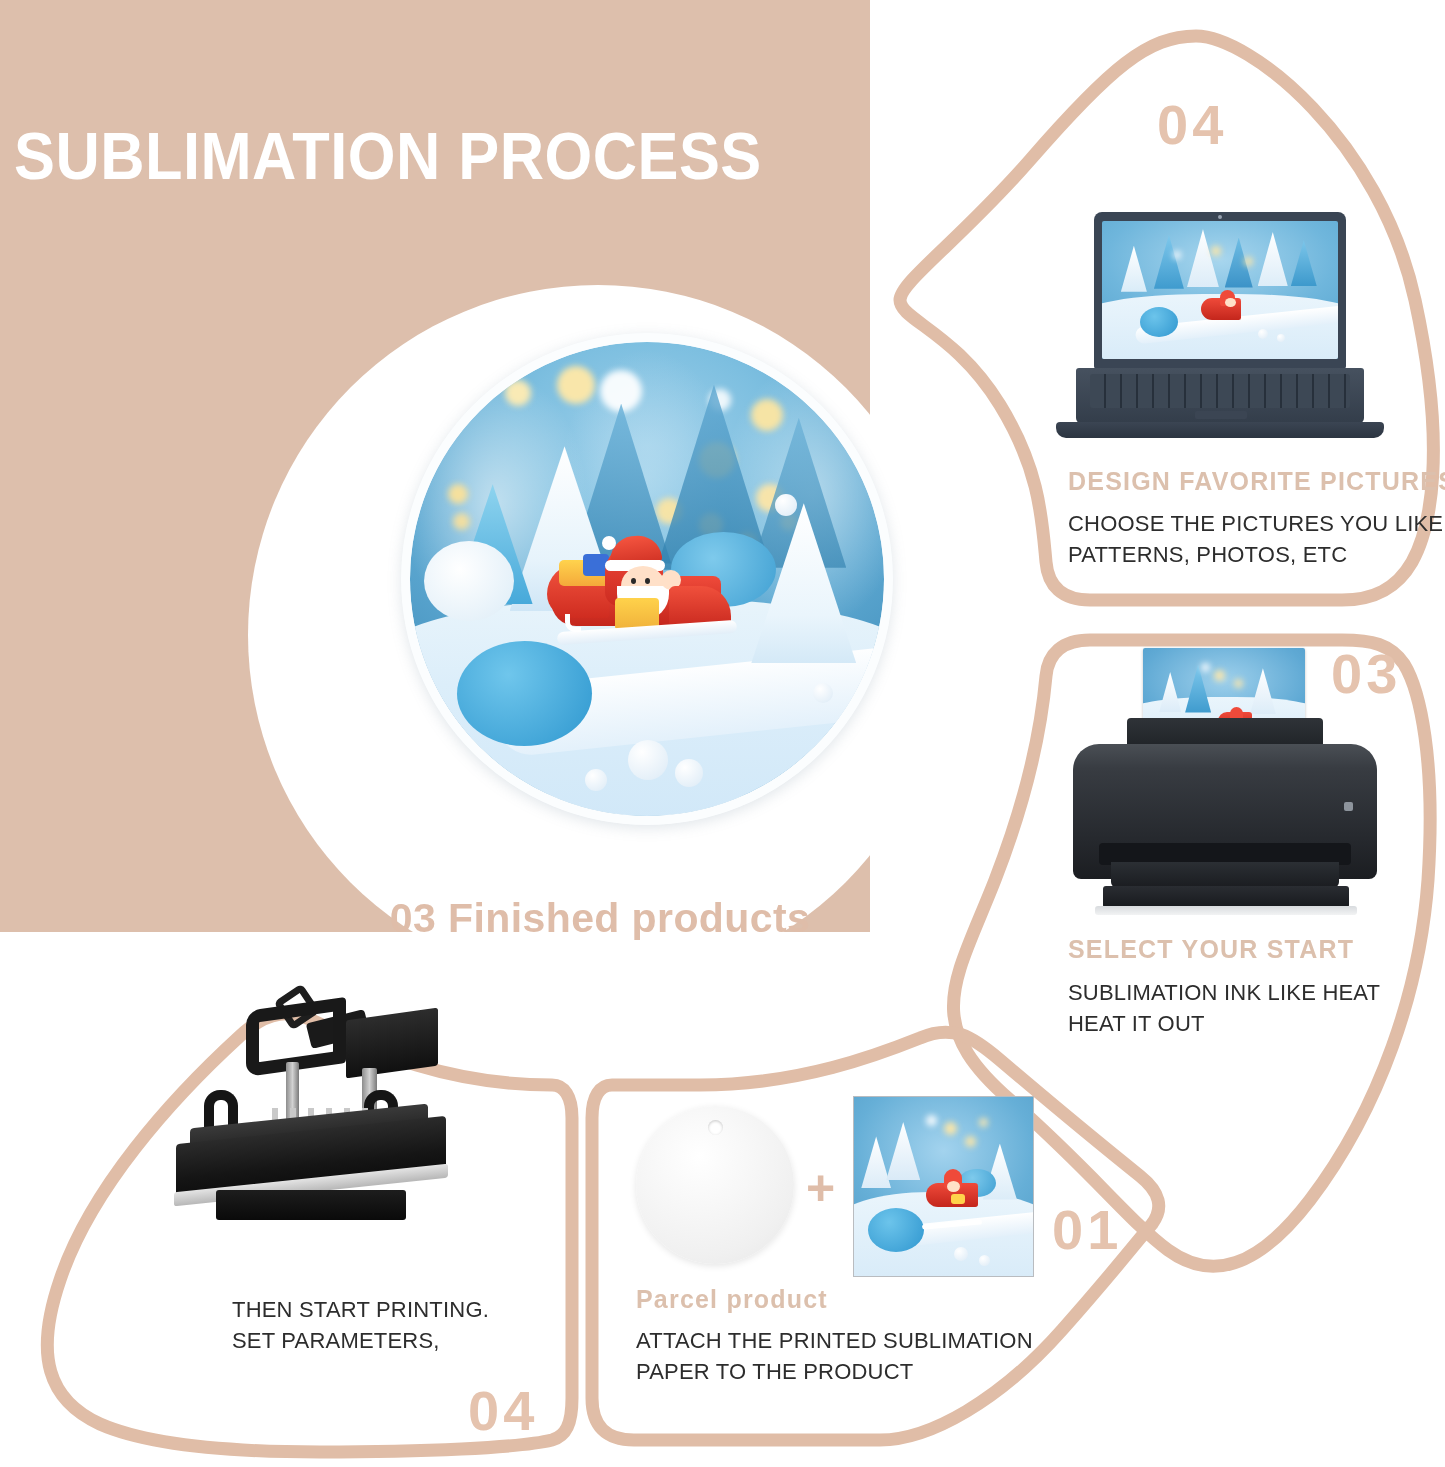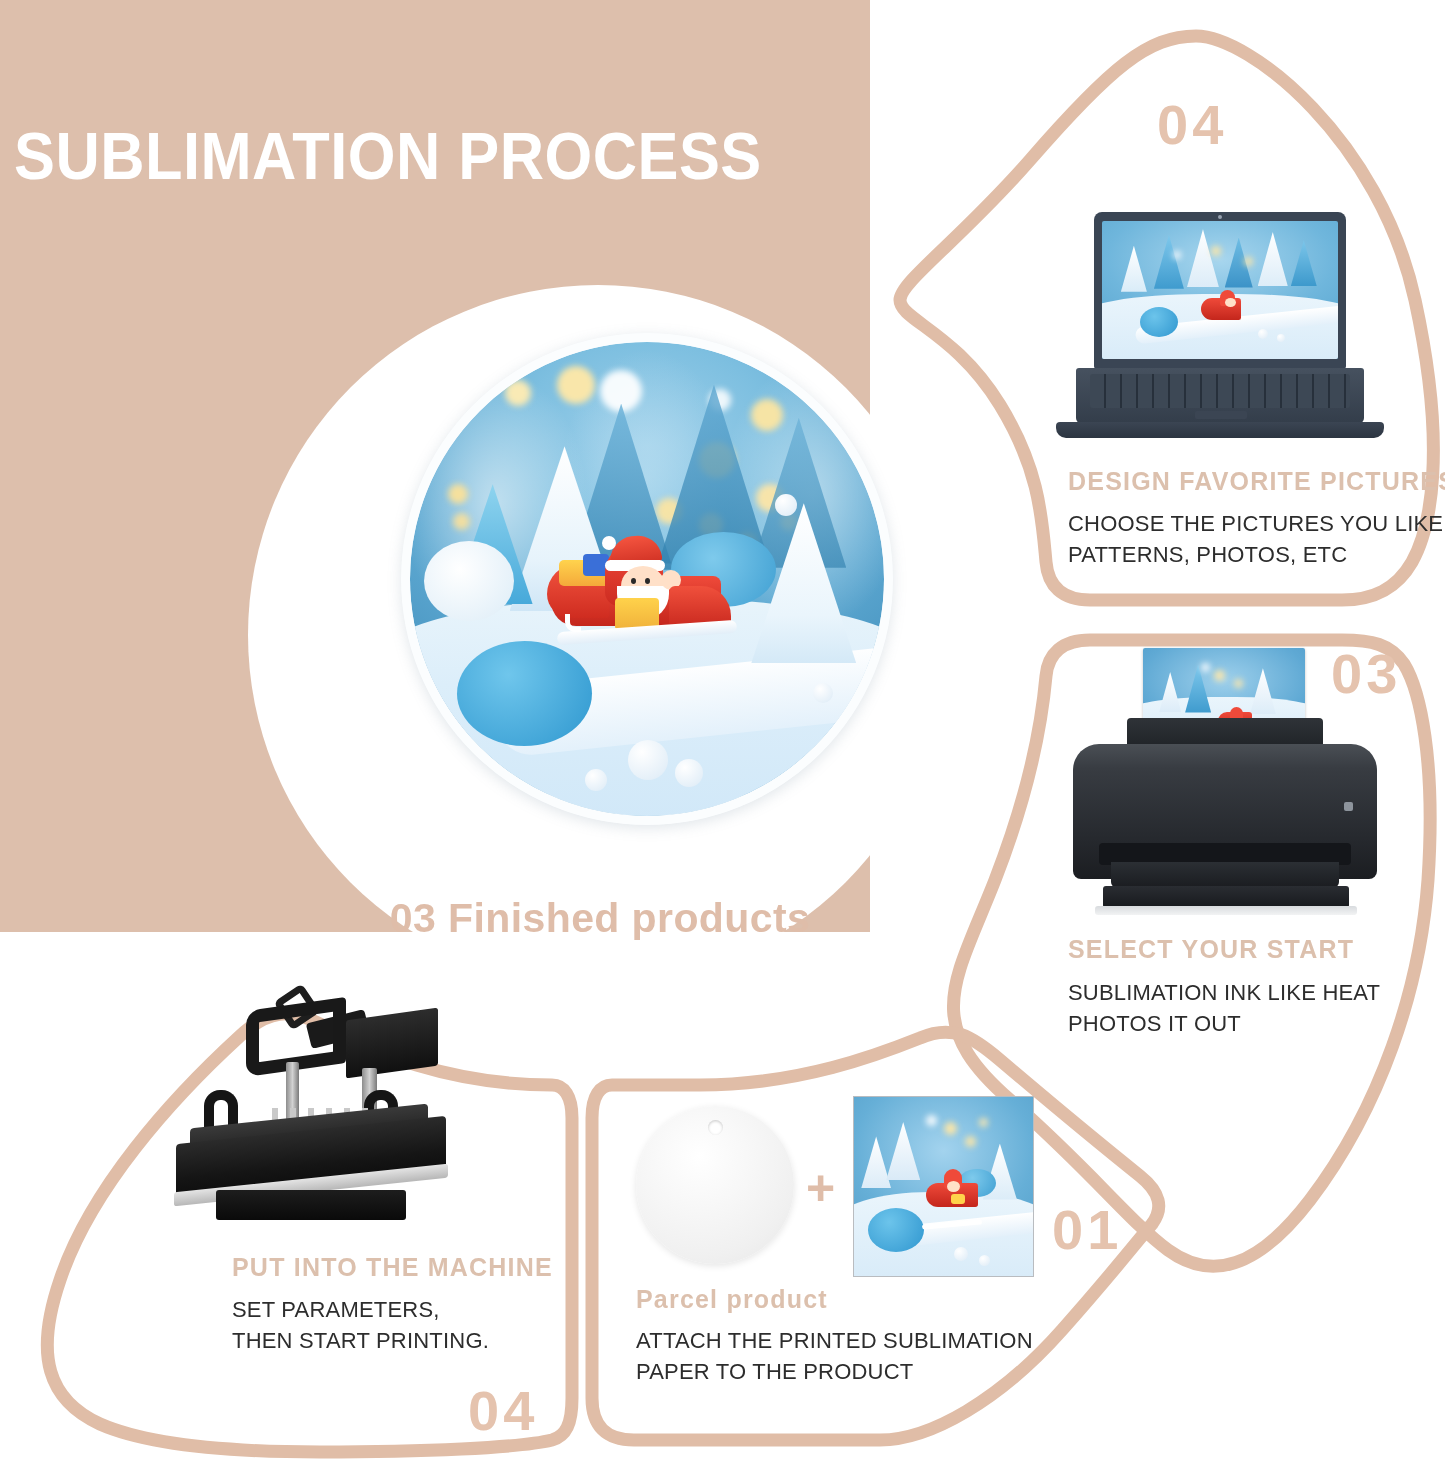--- a/index.html
+++ b/index.html
@@ -429,21 +429,21 @@
     <div class="led"></div>
     <div class="slot"></div>
     <div class="out"></div>
     <div class="base"></div>
     <div class="shadow"></div>
   </div>
 
   <div class="step-head" style="left:1068px;top:935px;">SELECT YOUR START</div>
   <div class="step-body" style="left:1068px;top:977px;">
     <div>SUBLIMATION INK LIKE HEAT</div>
-    <div>PHOTOS IT OUT</div>
+    <div>HEAT IT OUT</div>
   </div>
 
   <div class="step-num" style="left:1052px;top:1197px;">01</div>
 
   <div class="blank-disc">
     <div class="hole"></div>
   </div>
   <div class="plus-sign">+</div>
 
   <div class="printed-square">
@@ -492,19 +492,18 @@
     <div class="post2"></div>
     <div class="uhandle" style="left:36px;top:100px;"></div>
     <div class="uhandle" style="left:196px;top:100px;"></div>
     <div class="clampset"></div>
     <div class="plate-top"></div>
     <div class="platen"></div>
     <div class="platen2"></div>
     <div class="stand"></div>
   </div>
 
-  <div class="step-head" style="left:232px;top:1253px;">PUT INTO THE MACHINE</div>
   <div class="step-body" style="left:232px;top:1294px;">
+    <div>THEN START PRINTING.</div>
     <div>SET PARAMETERS,</div>
-    <div>THEN START PRINTING.</div>
   </div>
 
 </div>
 
 </body></html>

